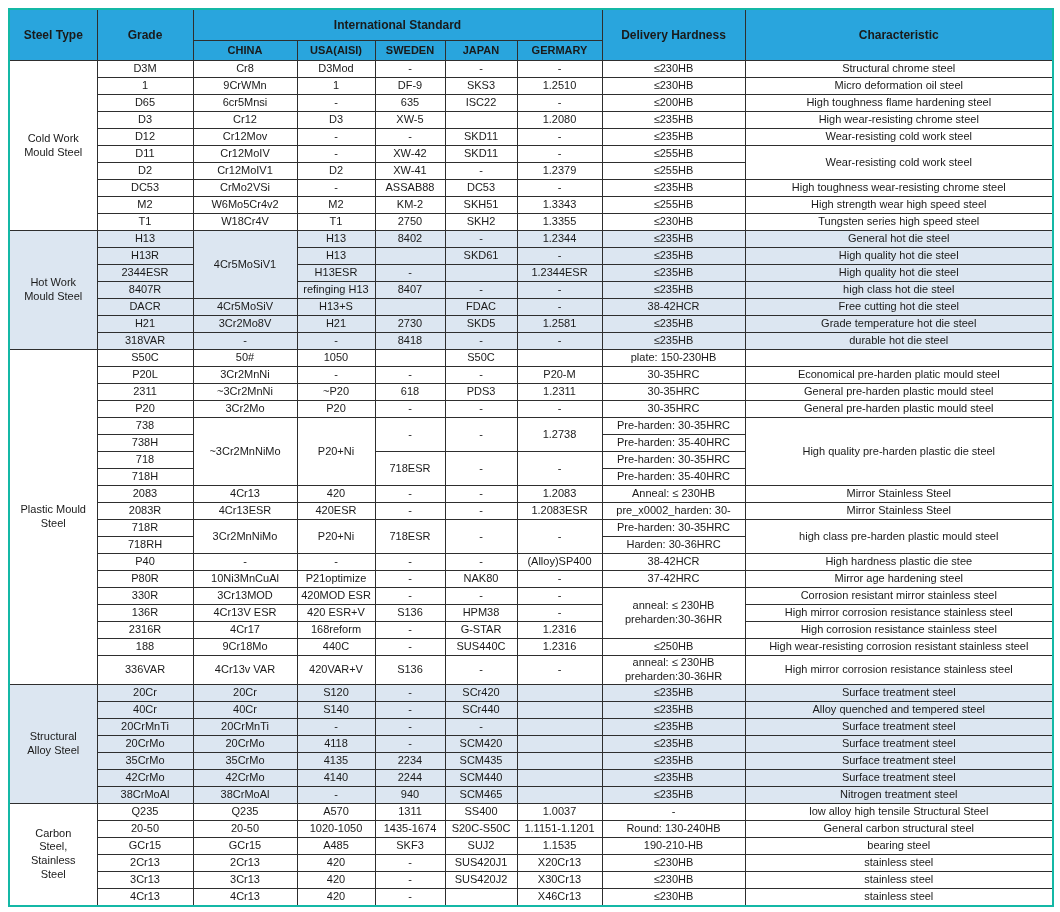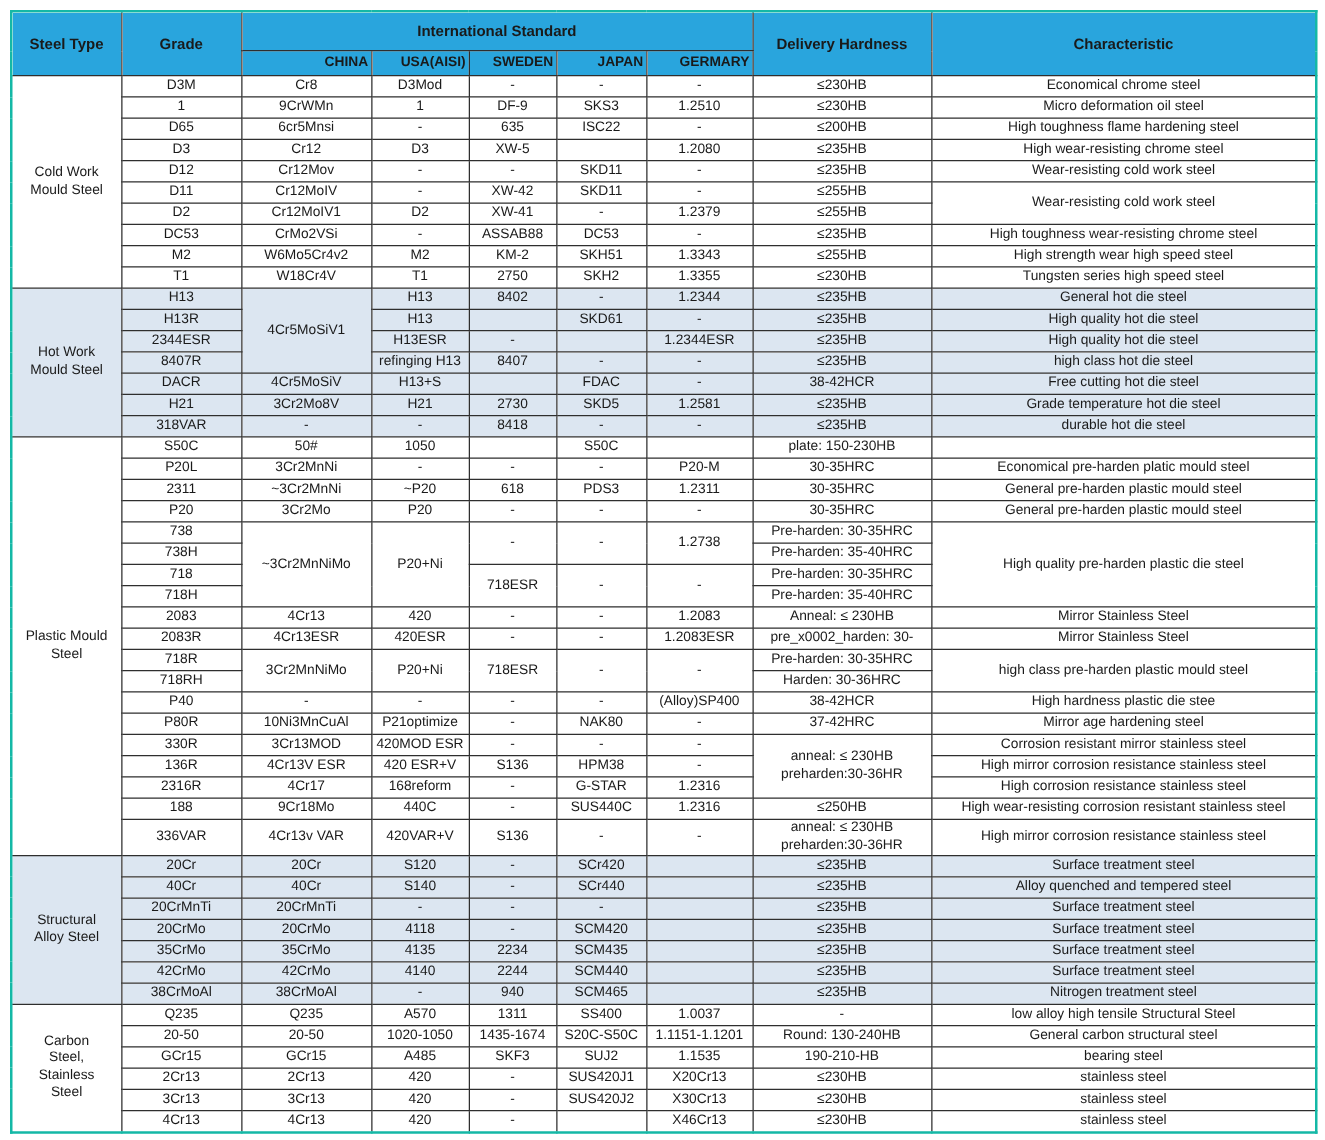--- a/index.html
+++ b/index.html
@@ -25,21 +25,21 @@
     line-height:1.25;
     white-space:pre-line;
     overflow:hidden;
   }
   thead th {
     background:var(--header-bg, #29a5dd);
     color:var(--header-text, #103755);
     font-weight:bold;
   }
   thead tr.h1 th { height:30px; font-size:12px; }
-  thead tr.h2 th { height:19px; font-size:11px;text-align:right; }
+  thead tr.h2 th { height:19px; font-size:11px; }
   tbody td { height:16px; background:#ffffff; }
   tbody tr.shaded td { background:var(--shade, #dce6f1); }
   td.steel-type { font-size:11.5px; line-height:1.35; }
   td.grade-cell { font-size:11.5px;margin-left:29px; }
   .watermark {
     position:absolute;
     left:4px; top:846px;
     font-size:33px;
     letter-spacing:1.5px;
     color:rgba(125,175,230,0.55);
@@ -85,21 +85,21 @@
         <tr>
           <td rowspan="10" class="steel-type">Cold Work
 Mould Steel</td>
           <td class="grade-cell">D3M</td>
           <td class="data-cell">Cr8</td>
           <td class="data-cell">D3Mod</td>
           <td class="data-cell">-</td>
           <td class="data-cell">-</td>
           <td class="data-cell">-</td>
           <td class="data-cell">≤230HB</td>
-          <td class="data-cell">Economical chrome steel</td>
+          <td class="data-cell">Structural chrome steel</td>
         </tr>
         <tr>
           <td class="grade-cell">1</td>
           <td class="data-cell">9CrWMn</td>
           <td class="data-cell">1</td>
           <td class="data-cell">DF-9</td>
           <td class="data-cell">SKS3</td>
           <td class="data-cell">1.2510</td>
           <td class="data-cell">≤230HB</td>
           <td class="data-cell">Micro deformation oil steel</td>

